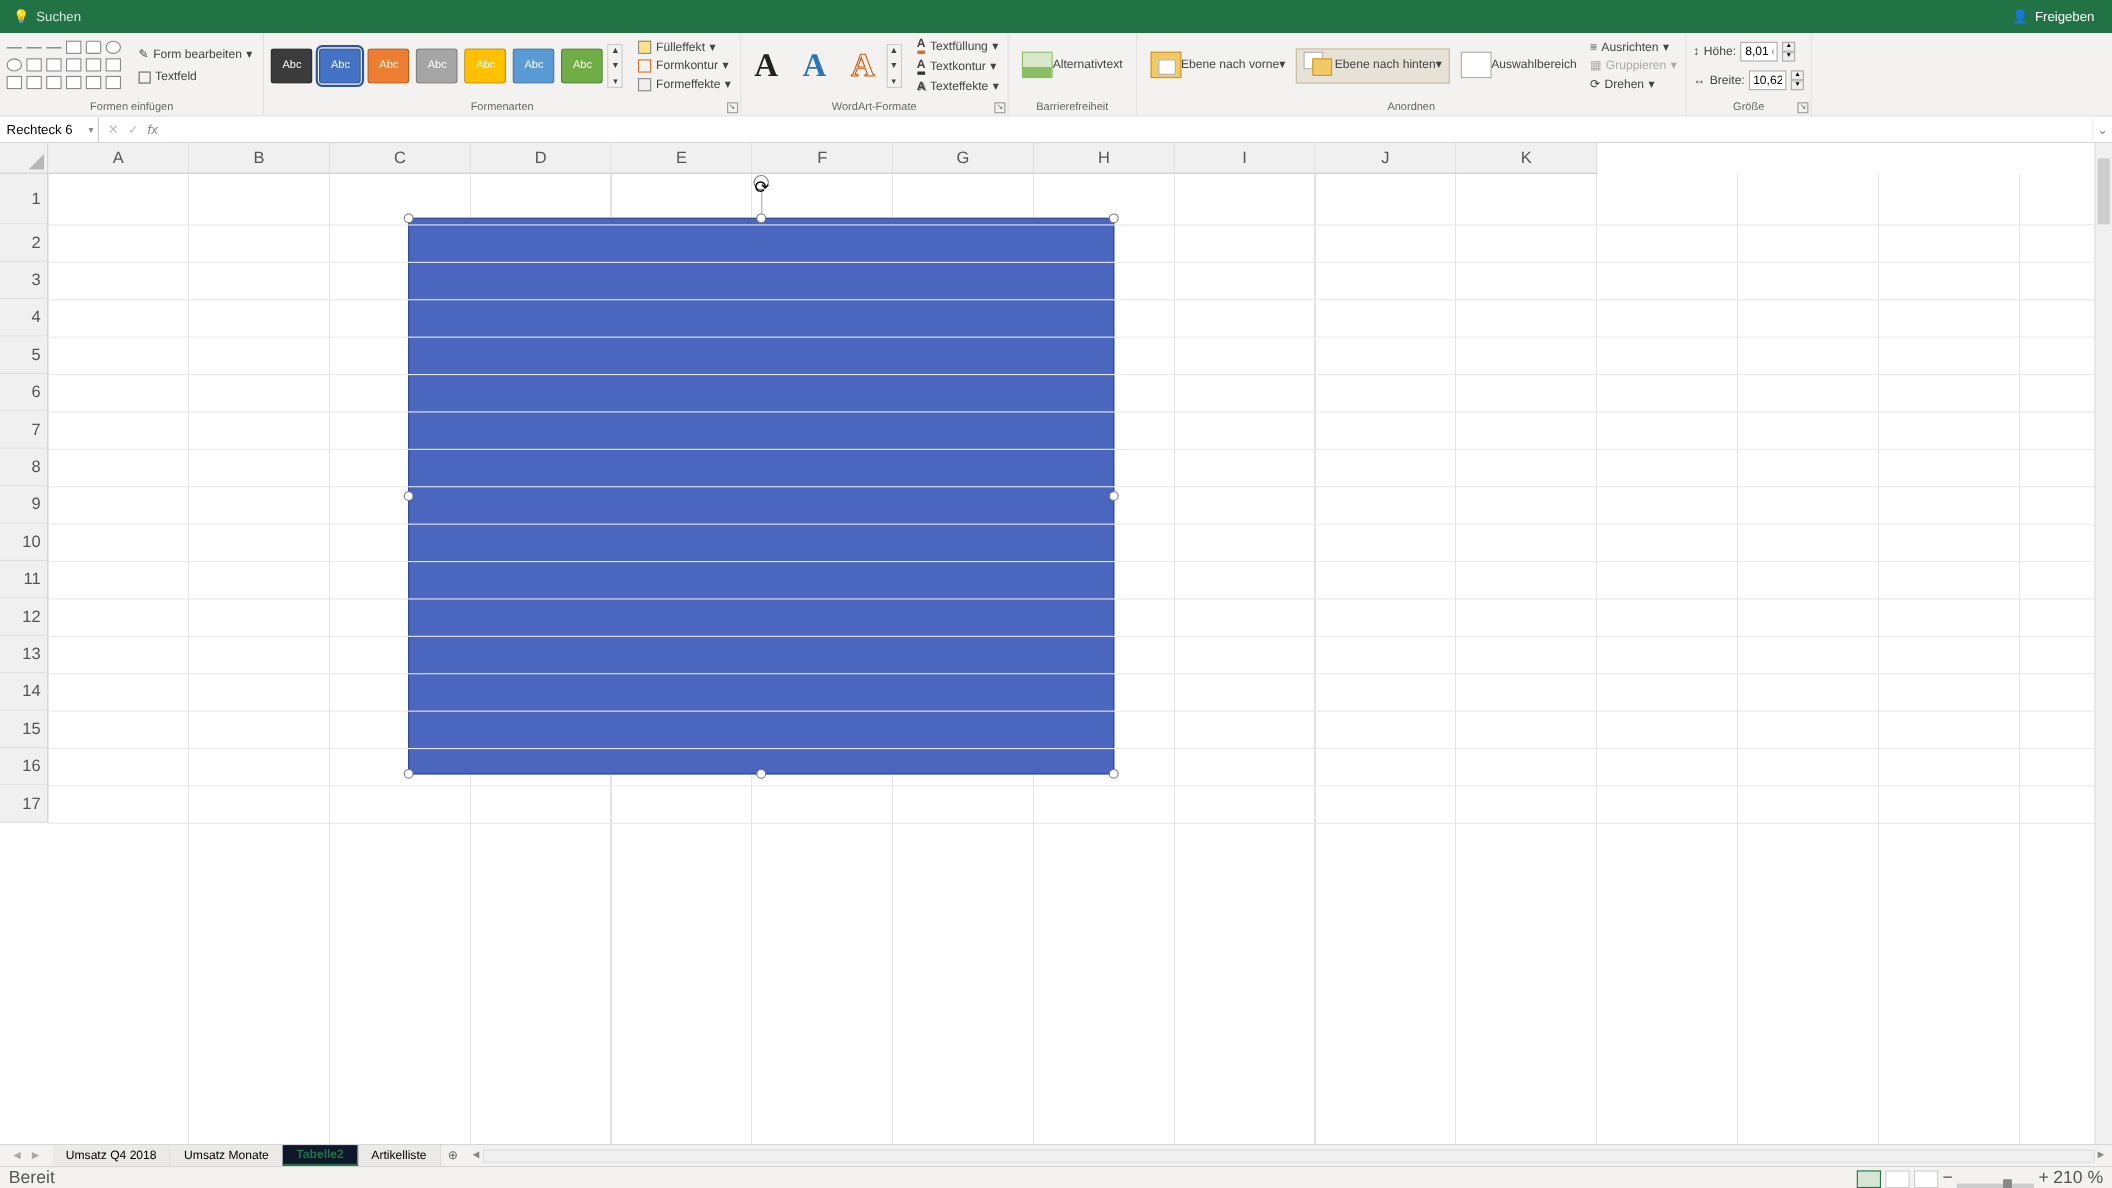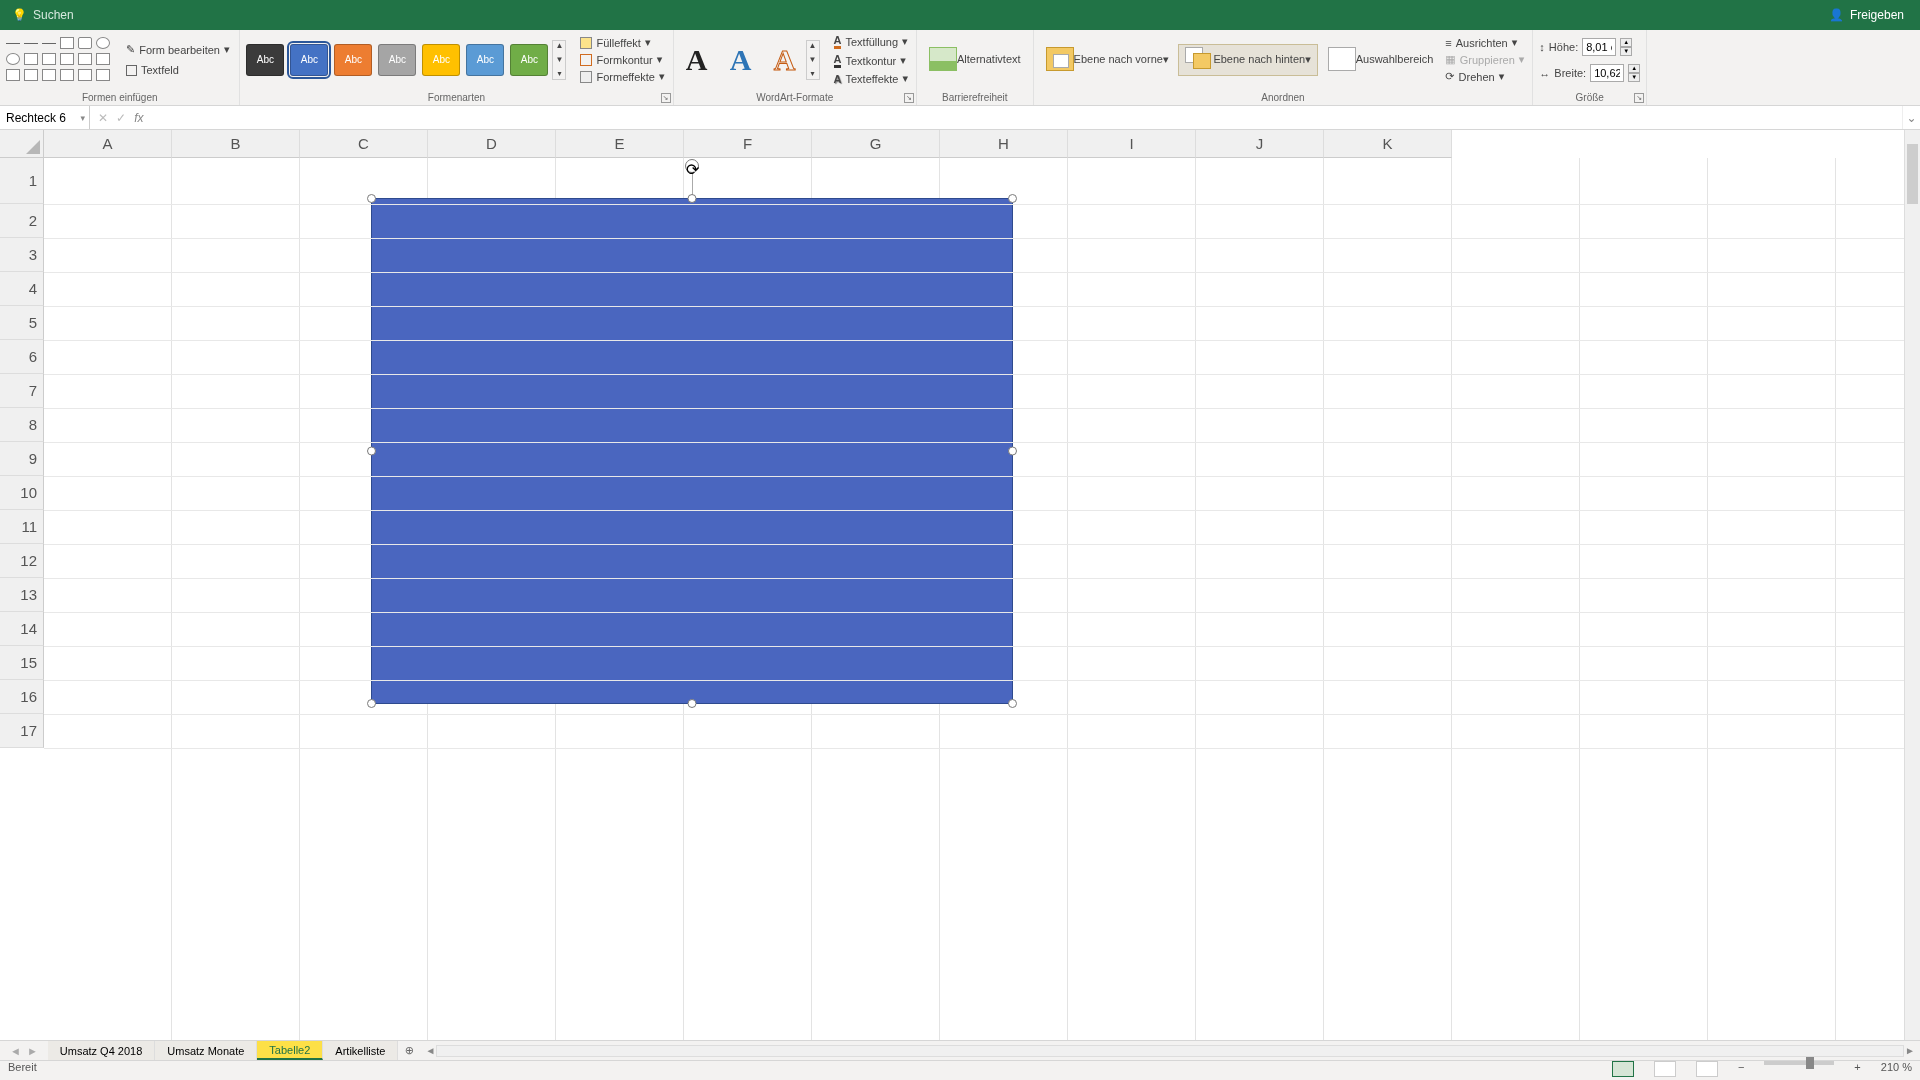--- a/index.html
+++ b/index.html
@@ -274,39 +274,39 @@
   font-size: 11px;
 }
 .tab-nav { display: flex; align-items: center; gap: 6px; padding: 0 10px; color: #aaa; }
 .sheet-tab {
   padding: 0 12px;
   display: flex; align-items: center;
   border-right: 1px solid #ddd;
   background: #eceae6;
   cursor: pointer;
 }
-.sheet-tab.active { background: #fde047; color: #217346; border-bottom: 2px solid #217346; font-weight: 400; }
+.sheet-tab.active { background: #0f172a; color: #217346; border-bottom: 2px solid #217346; font-weight: 700; }
 .add-sheet { width: 22px; display: flex; align-items: center; justify-content: center; cursor: pointer; color: #666; }
 .hscroll-holder { flex: 1; display: flex; align-items: center; padding: 0 4px; }
 .hscroll { flex: 1; height: 12px; background: #f0f0f0; border: 1px solid #ddd; position: relative; }
 .hscroll::before, .hscroll::after {
   content: "◄"; position: absolute; top: -1px; font-size: 10px; color: #888;
 }
 .hscroll::before { left: -12px; }
 .hscroll::after { content: "►"; right: -12px; }
 
 
 .statusbar {
   position: absolute; left: 0; right: 0; bottom: 0; height: 20px;
   background: #f3f2f1;
   border-top: 1px solid #d6d6d6;
-  display: flex; align-items: flex-start;
-  font-size: 11px; color: #555;
+  display: flex; align-items: flex-end;
+  font-size: 16px; color: #555;
   padding: 0 8px;
-  gap: 20px;
+  gap: 4px;
 }
 .statusbar .spacer { flex: 1; }
 .view-btn { width: 22px; height: 16px; border: 1px solid #ccc; background: #fff; cursor: pointer; }
 .view-btn.active { background: #d6e5d6; border-color: #217346; }
 .zoom-slider { width: 70px; height: 4px; background: #ccc; position: relative; }
 .zoom-slider .knob { position: absolute; top: -4px; width: 8px; height: 12px; background: #888; left: 60%; }
 </style>
 </head>
 <body>
 

